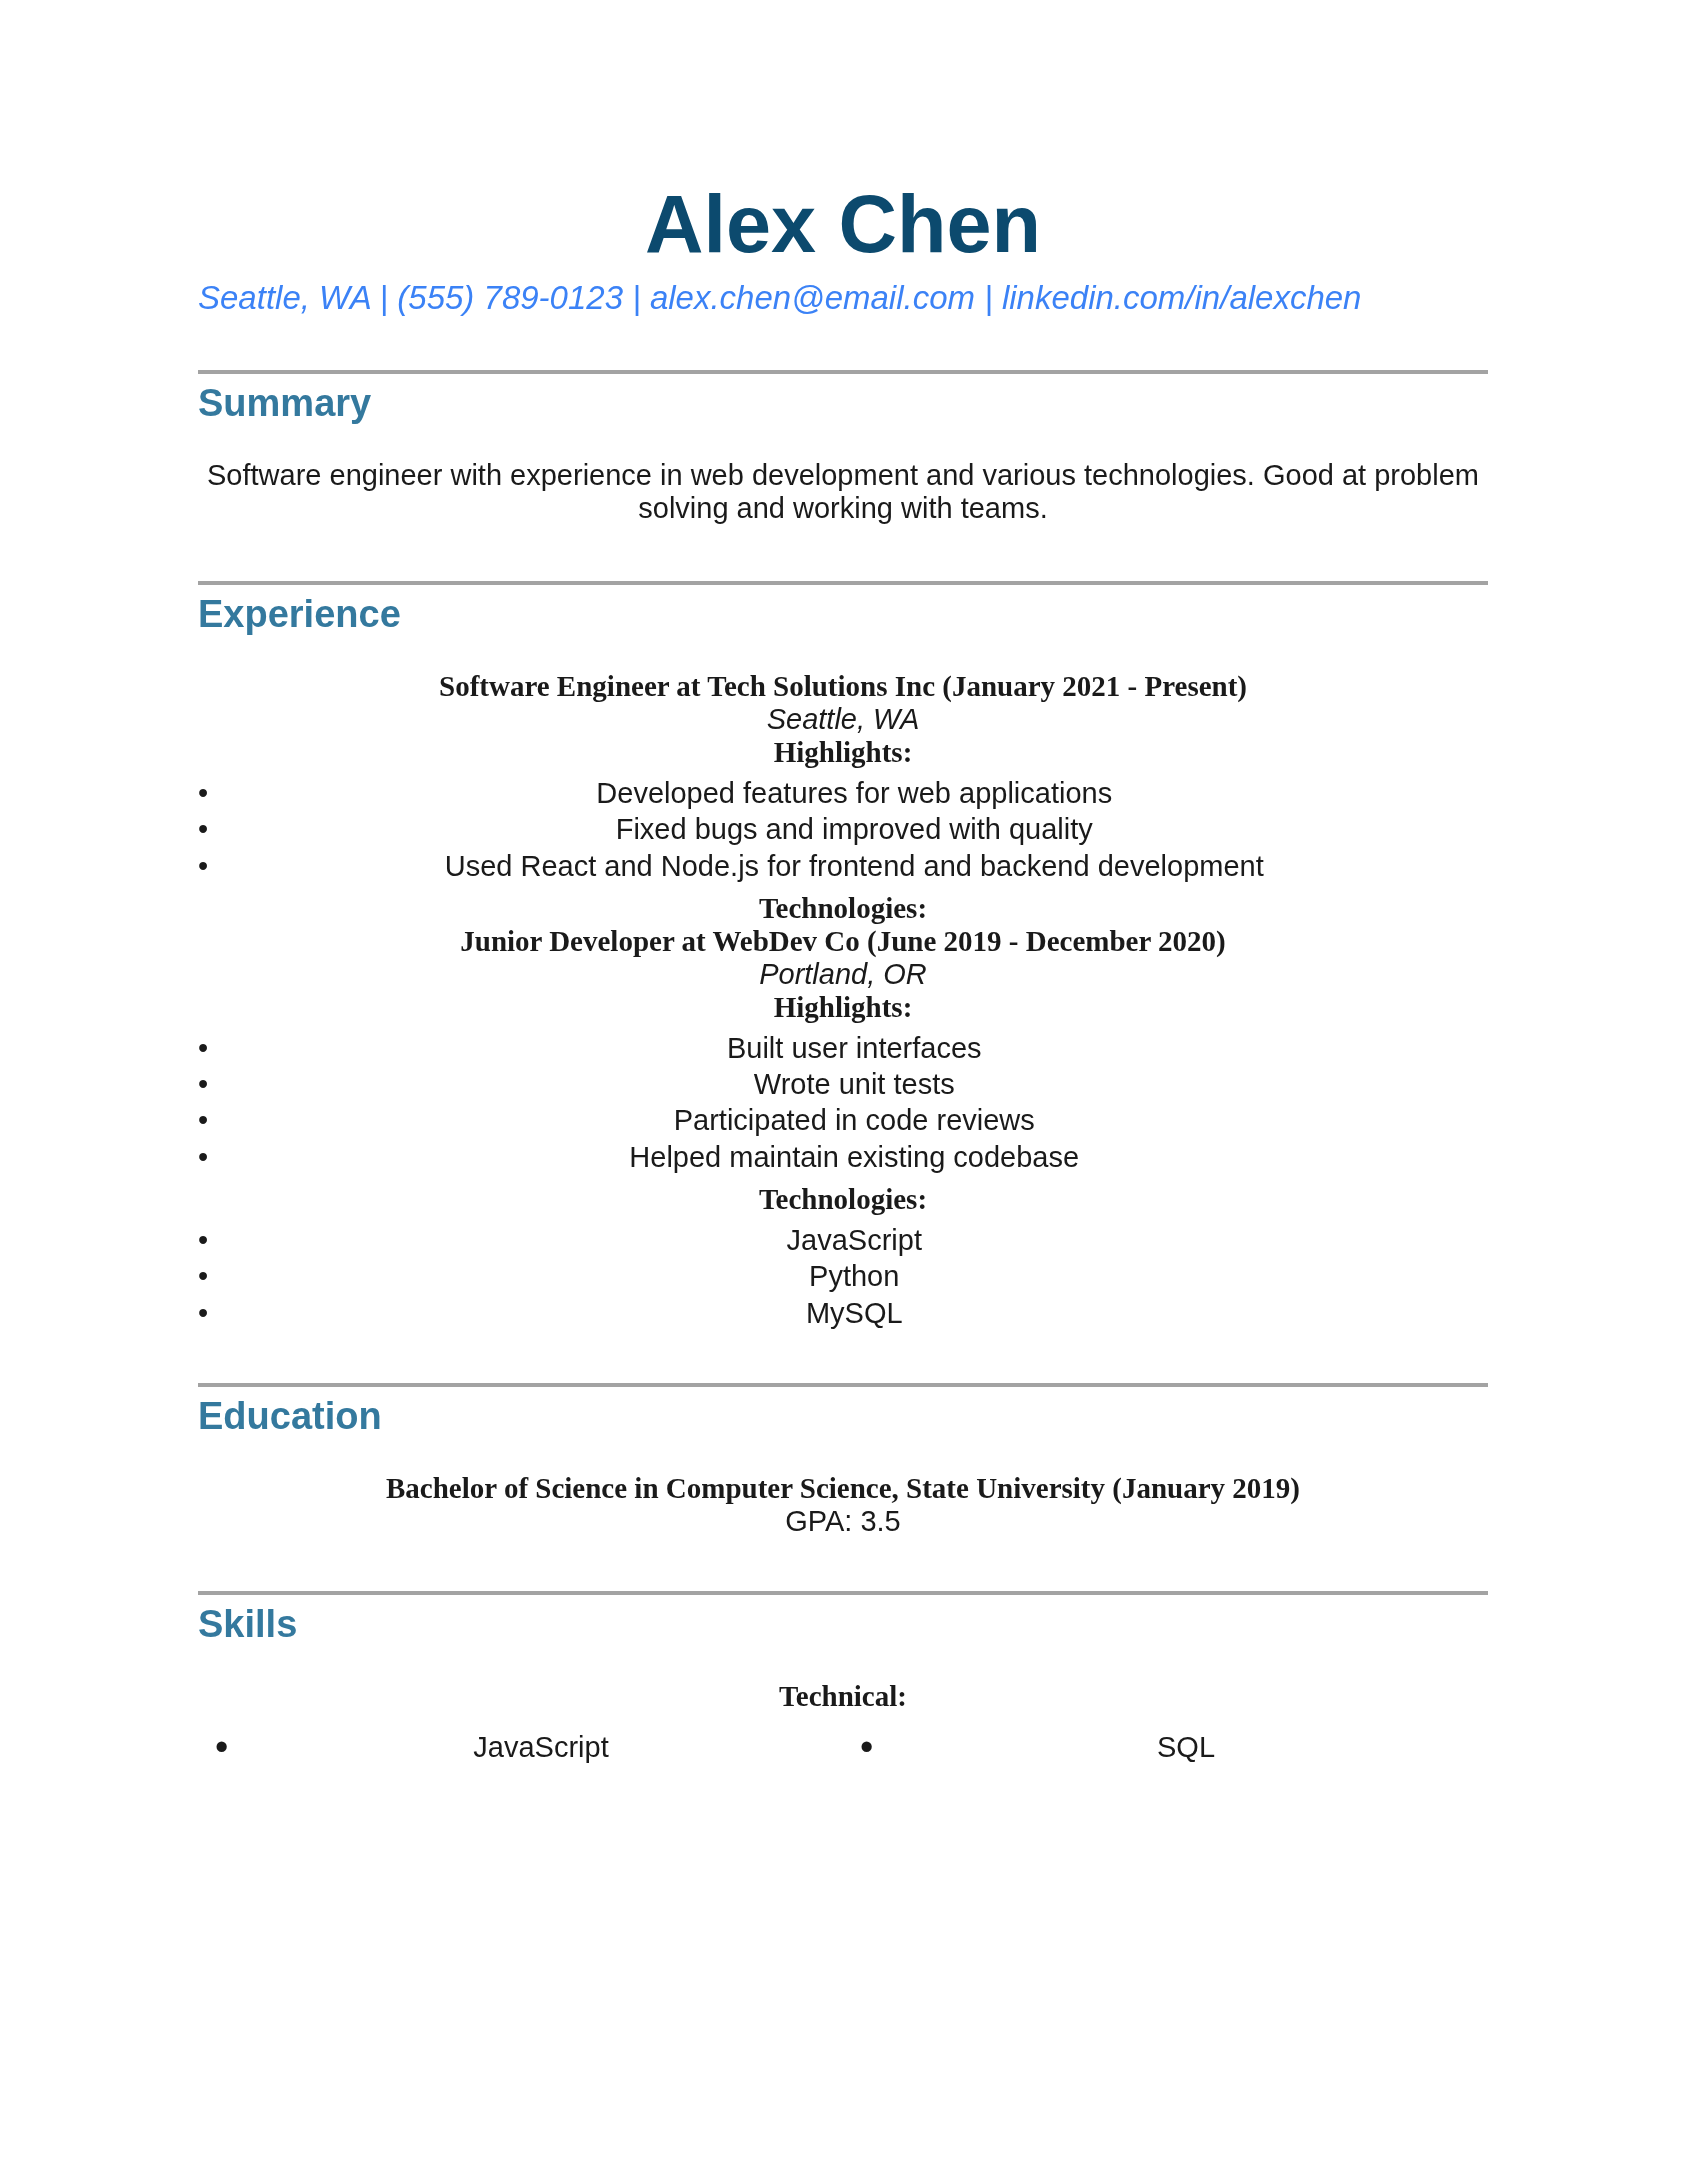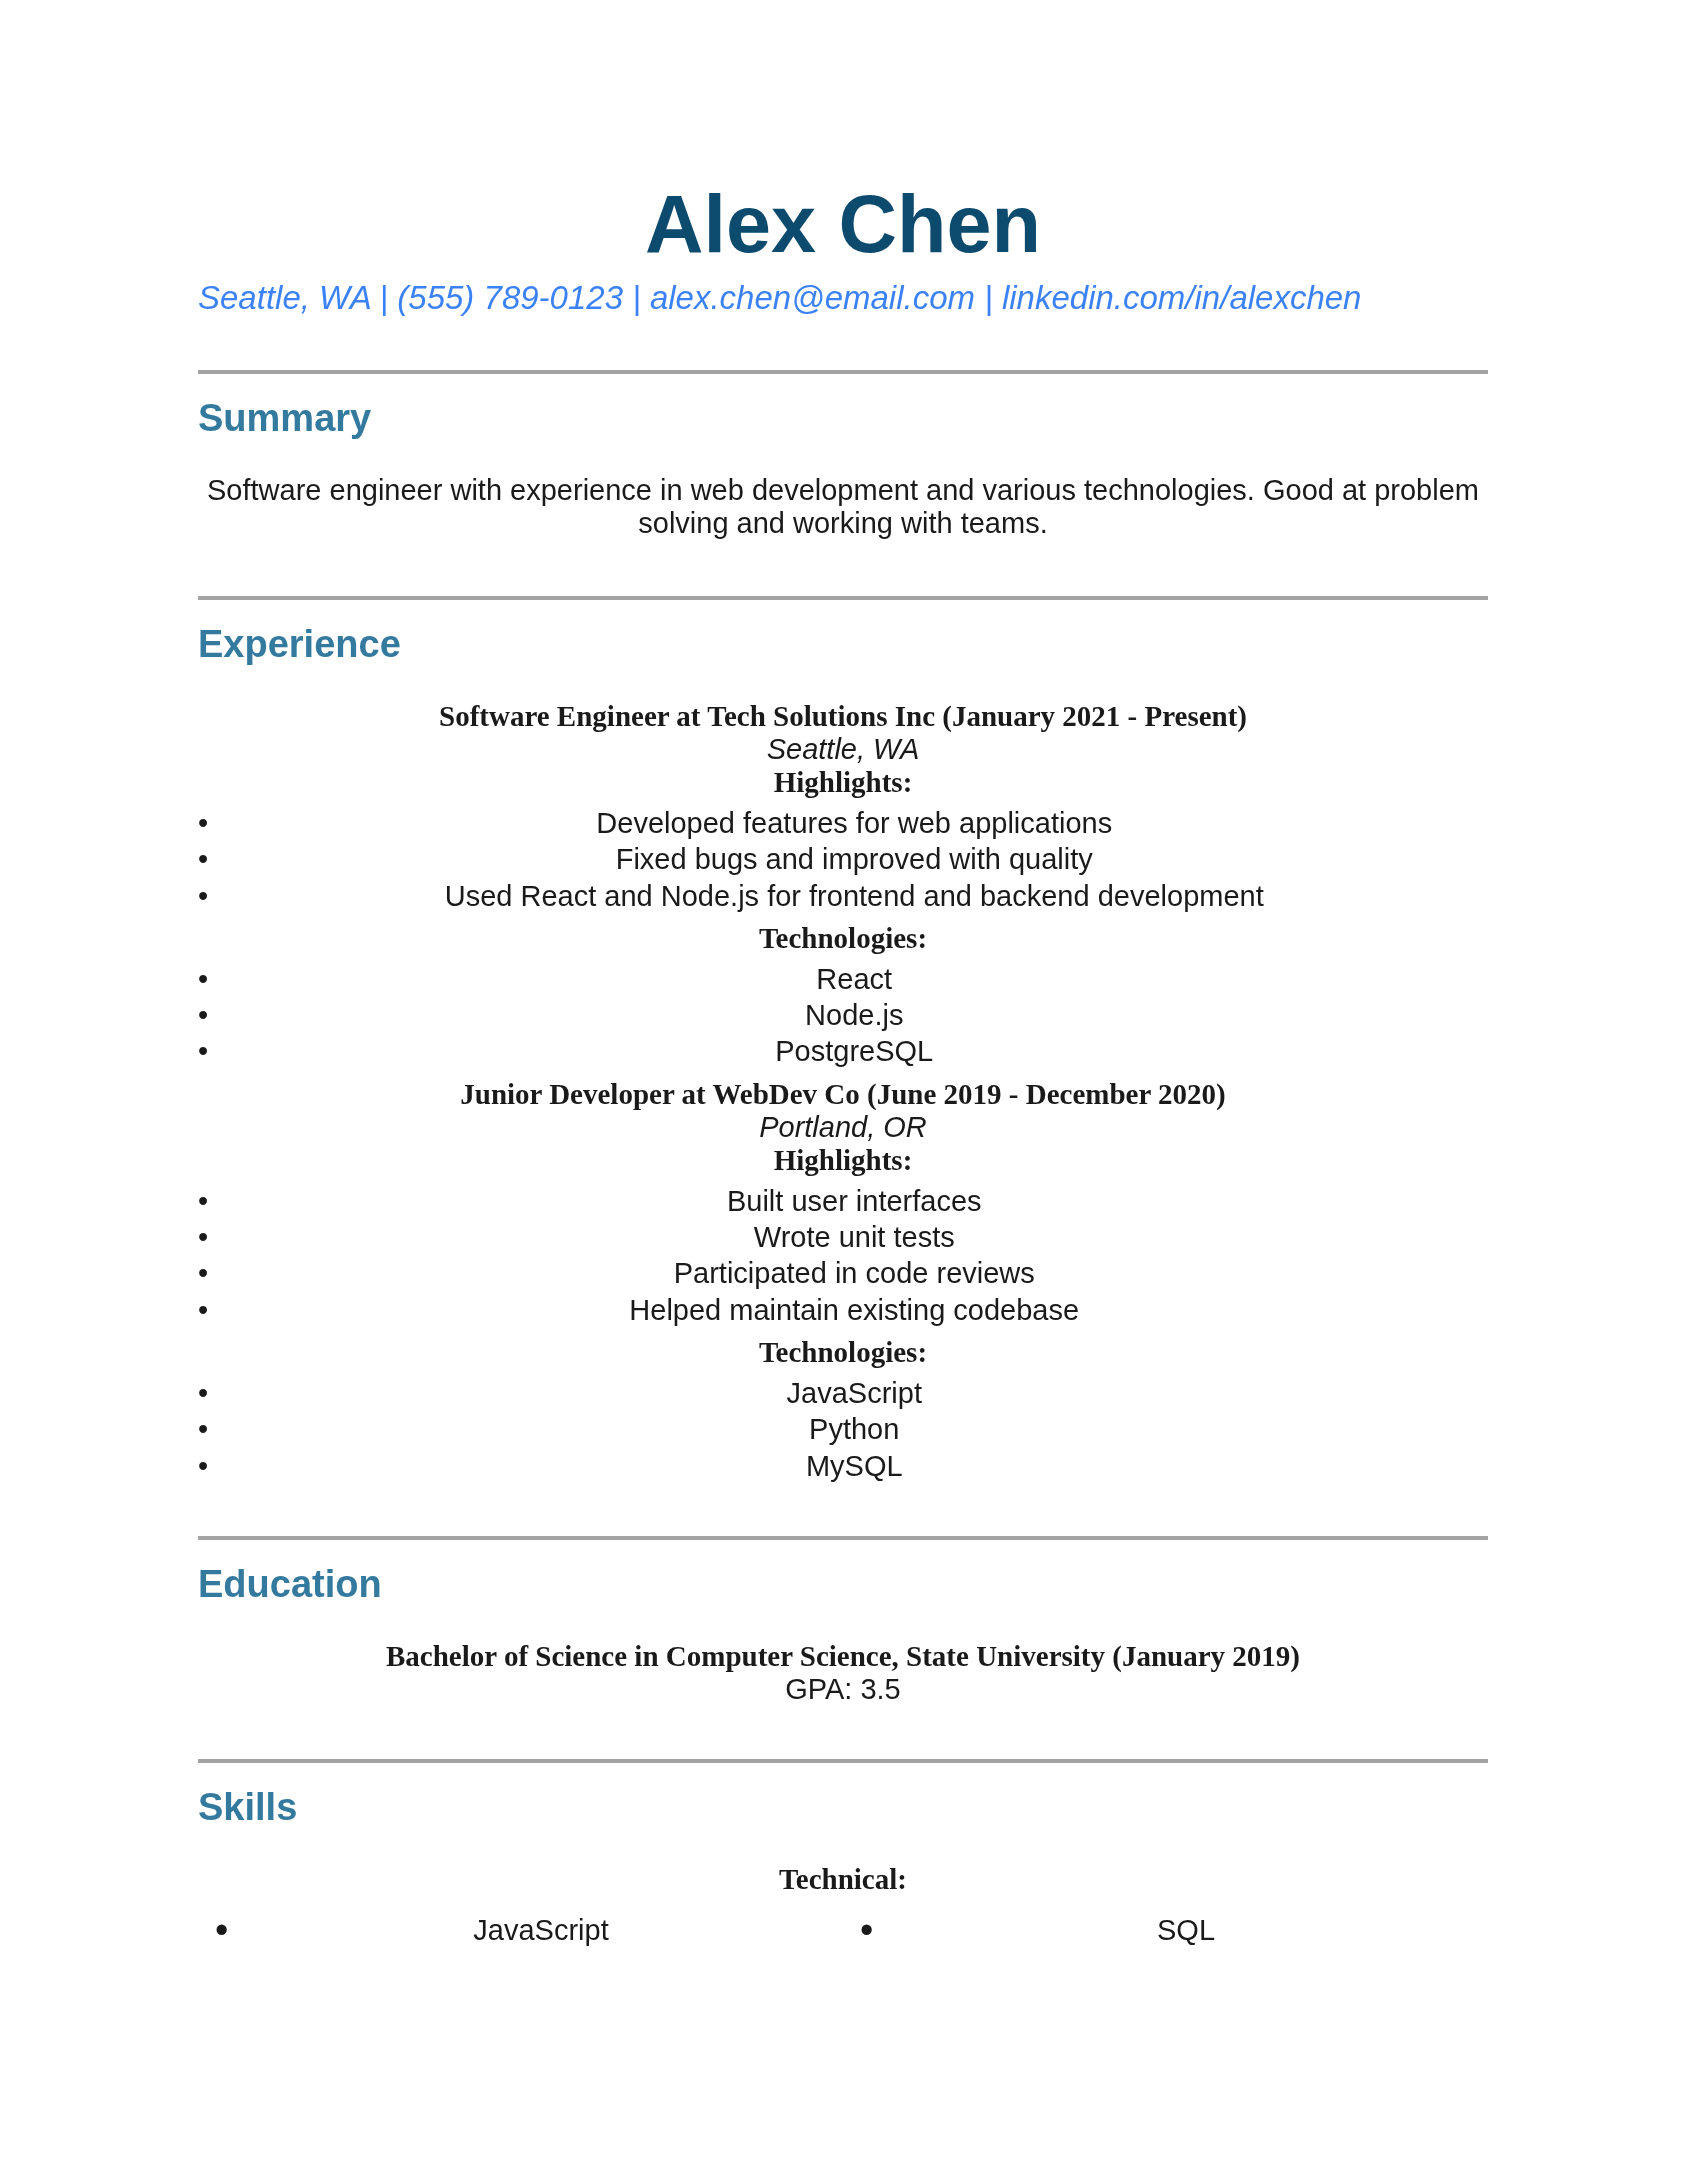--- a/index.html
+++ b/index.html
@@ -36,21 +36,21 @@
     font-style: italic;
     color: #3b82f6;
   }
   hr.rule {
     border: 0;
     height: 4px;
     background: #a3a3a3;
     margin: 56px 0 0 0;
   }
   h2.section-title {
-    margin: 25px 0 37px 0;
+    margin: 10px 0 37px 0;
     font-size: 38px;
     line-height: 1;
     font-weight: bold;
     color: #34799E;
   }
   p.body, p.bold, p.italic, li {
     font-size: 29px;
     line-height: 33px;
     margin: 0;
     text-align: center;
@@ -114,25 +114,20 @@
   <div>
     <p class="bold">Software Engineer at Tech Solutions Inc (January 2021 - Present)</p>
     <p class="italic">Seattle, WA</p>
     <p class="bold">Highlights:</p>
     <ul class="blist">
       <li>Developed features for web applications</li>
       <li>Fixed bugs and improved with quality</li>
       <li>Used React and Node.js for frontend and backend development</li>
     </ul>
     <p class="bold">Technologies:</p>
-    <ul class="blist">
-      <li>React</li>
-      <li>Node.js</li>
-      <li>PostgreSQL</li>
-    </ul>
   </div>
 
   <div>
     <p class="bold">Junior Developer at WebDev Co (June 2019 - December 2020)</p>
     <p class="italic">Portland, OR</p>
     <p class="bold">Highlights:</p>
     <ul class="blist">
       <li>Built user interfaces</li>
       <li>Wrote unit tests</li>
       <li>Participated in code reviews</li>

